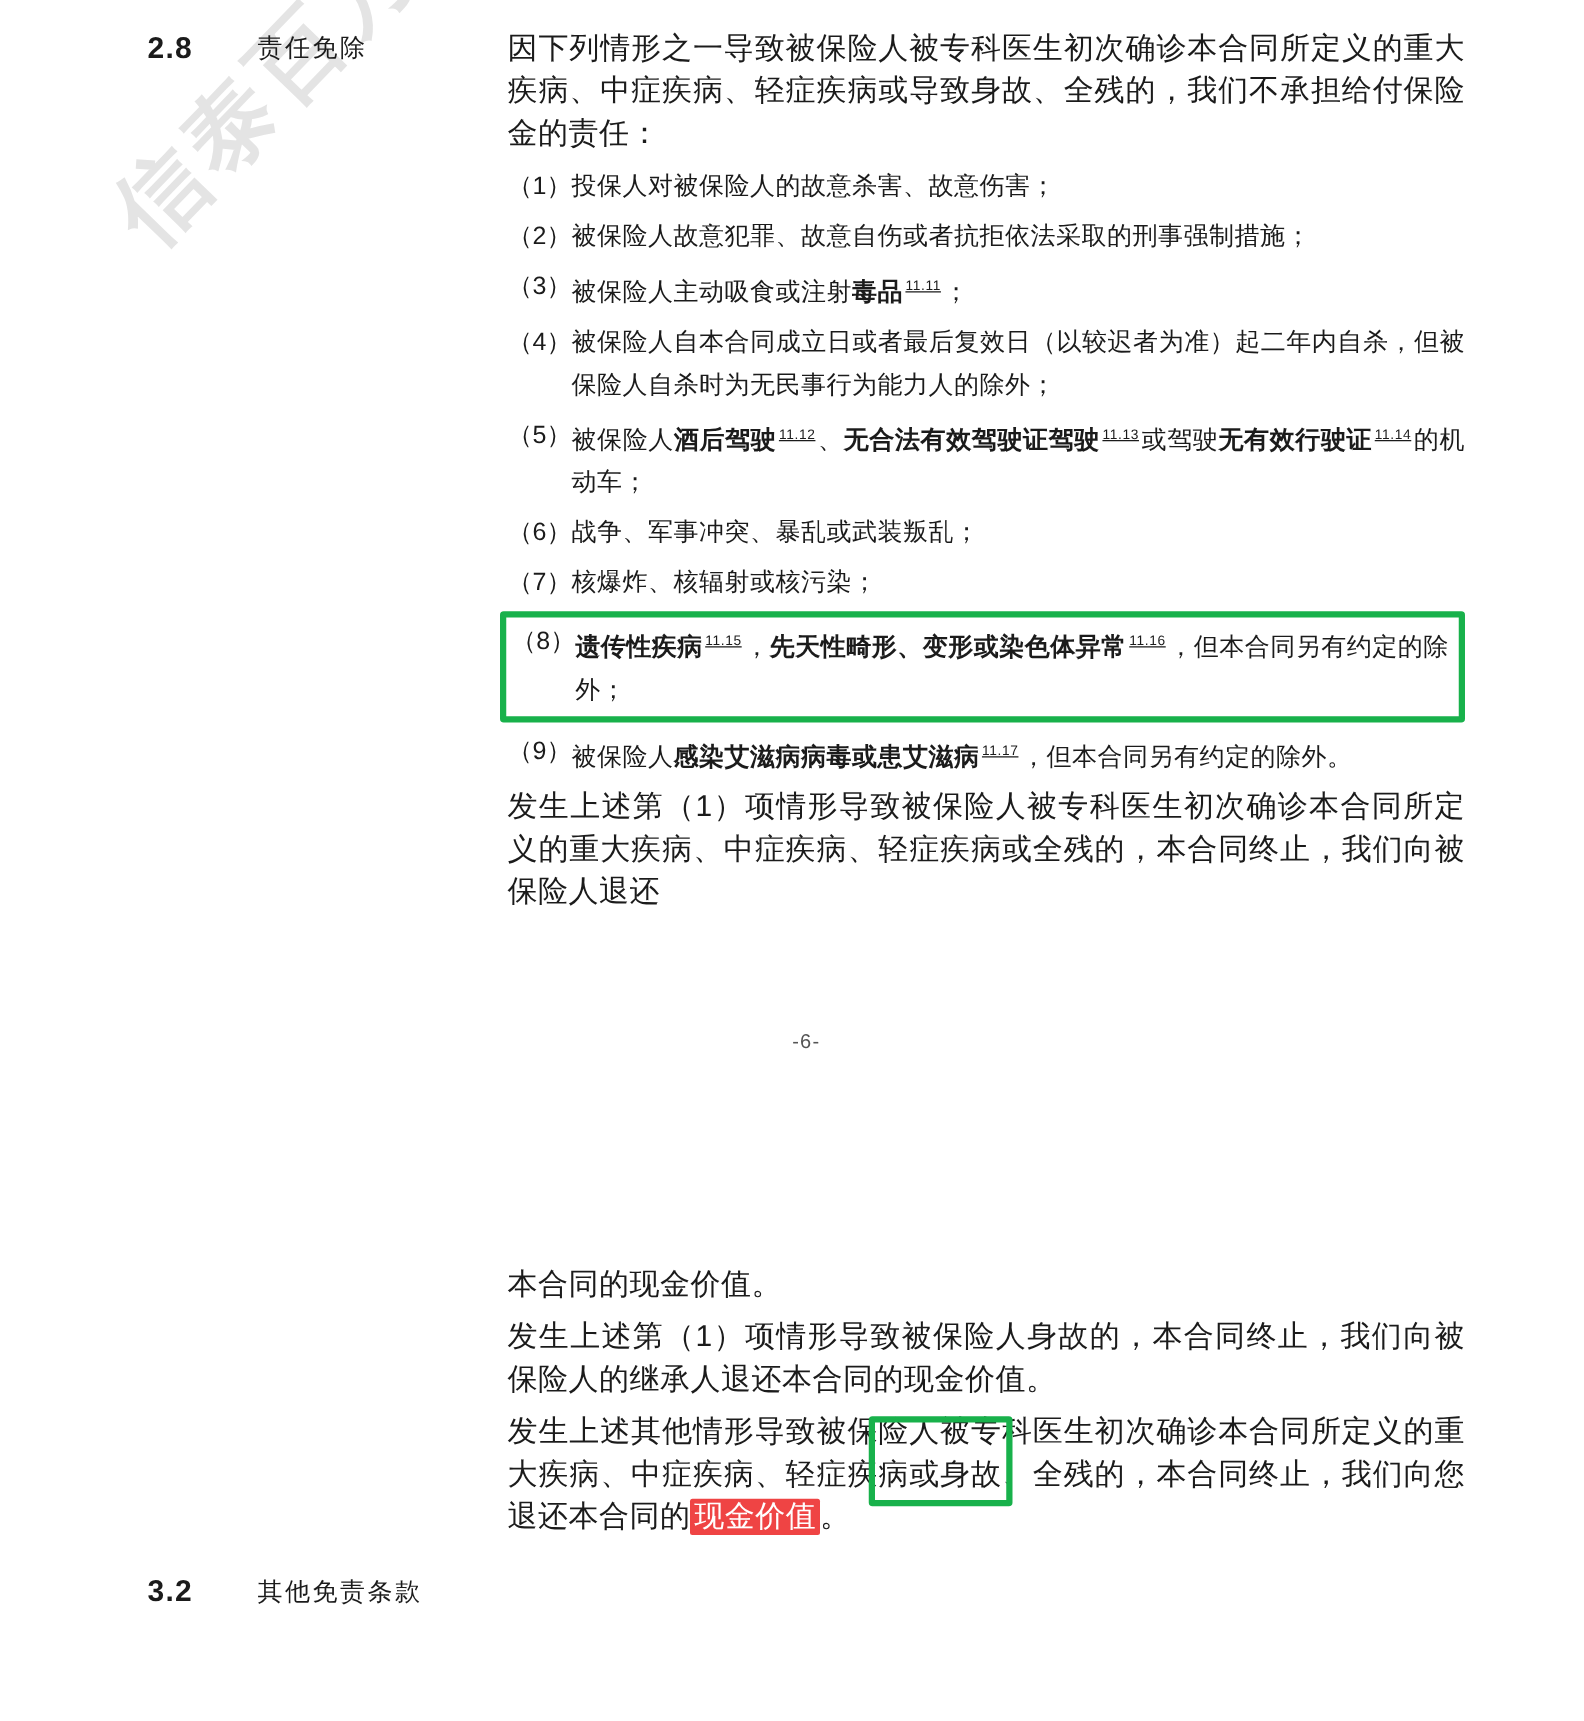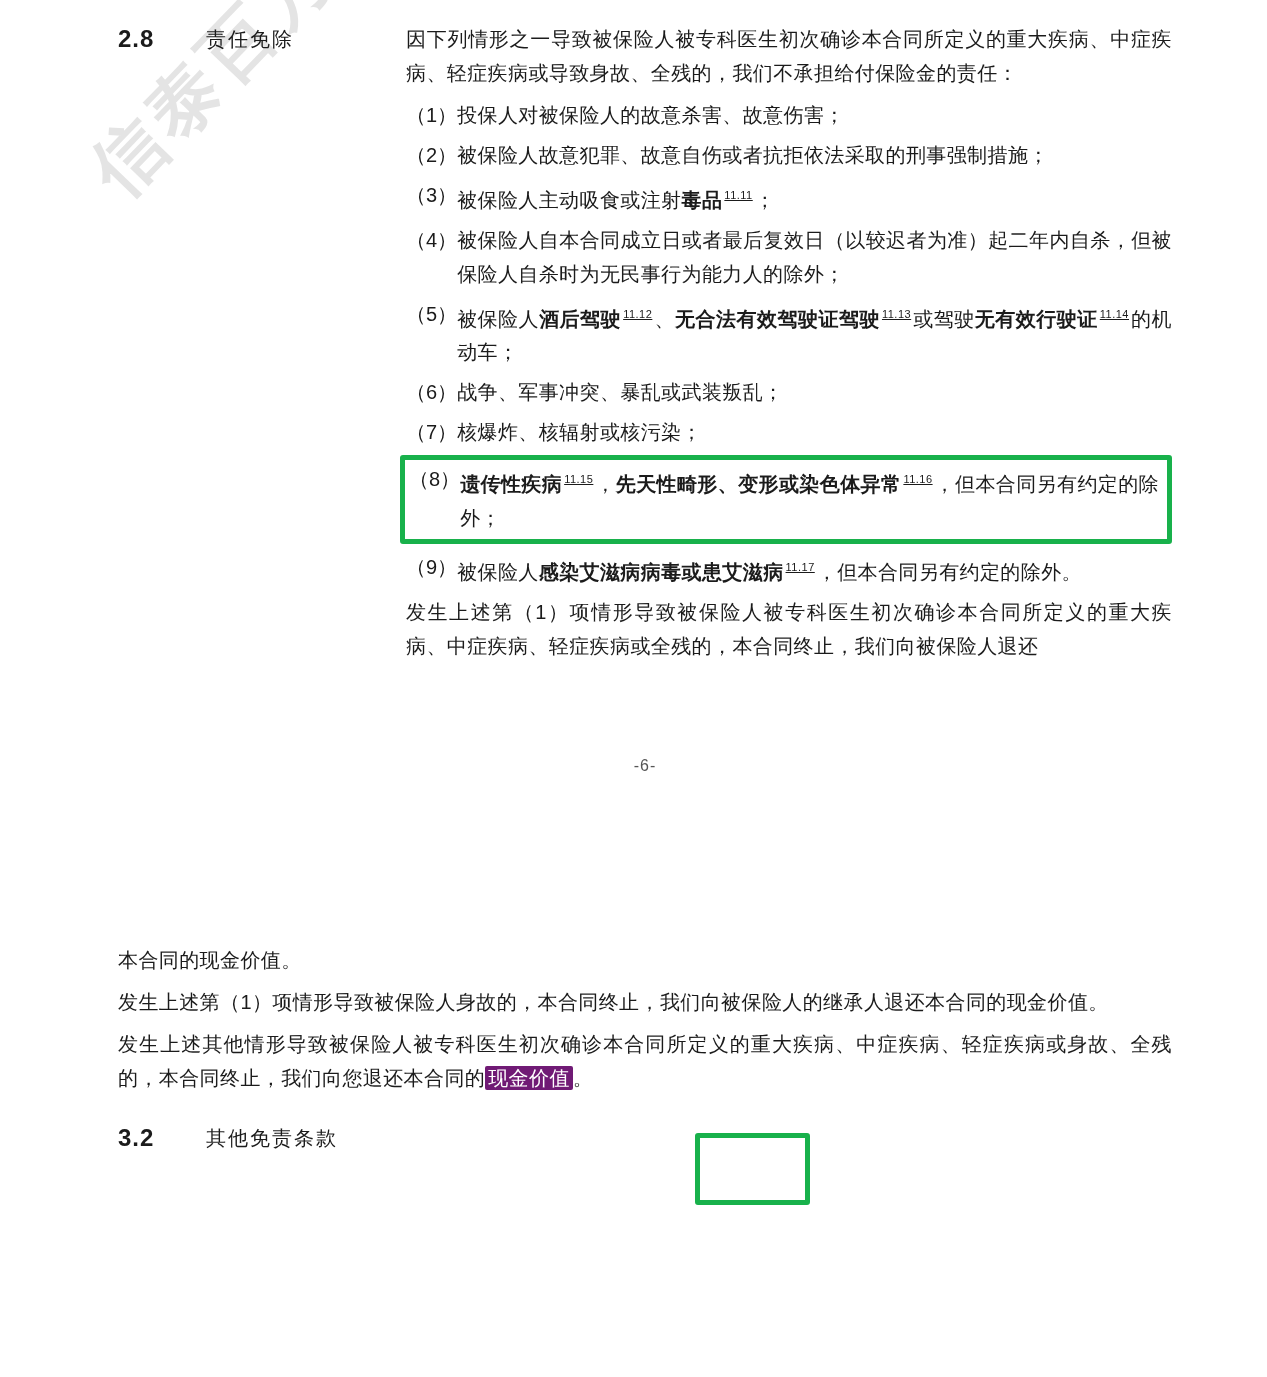--- a/index.html
+++ b/index.html
@@ -71,21 +71,21 @@
     line-height: 34px;
     letter-spacing: 2px;
   }
   .clause .body {
     flex: 1 1 auto;
     min-width: 0;
   }
 
   p.para {
     margin: 0 0 8px 0;
-    font-size: 20px;
+    font-size: 24px;
     line-height: 34px;
     text-align: justify;
     text-justify: inter-ideograph;
     letter-spacing: 0.4px;
   }
 
   
   .item {
     display: flex;
     align-items: flex-start;
@@ -120,21 +120,21 @@
   
   .hl-box {
     position: relative;
     border: 5px solid #18b14b;
     border-radius: 3px;
     padding: 2px 8px 4px 4px;
     margin: 6px 0 6px -6px;
     background: transparent;
   }
   .hl-fill {
-    background: #701a75;
+    background: #ef4444;
     color: #ffffff;
     padding: 1px 3px;
     border-radius: 2px;
   }
   .hl-empty {
     position: absolute;
     border: 5px solid #18b14b;
     border-radius: 3px;
     background: transparent;
     z-index: 3;
@@ -145,20 +145,21 @@
     text-align: center;
     font-size: 16px;
     color: #555;
     margin: 86px 0 0 0;
     letter-spacing: 1px;
   }
   .gap-big { height: 168px; }
   .gap-mid { height: 18px; }
 
   .body-only {
+    margin-left: 288px;
   }
 </style>
 </head>
 <body>
 
 <div class="watermark">
   <span>信泰百万无忧重疾险免责条款</span>
 </div>
 
 <div class="page">

